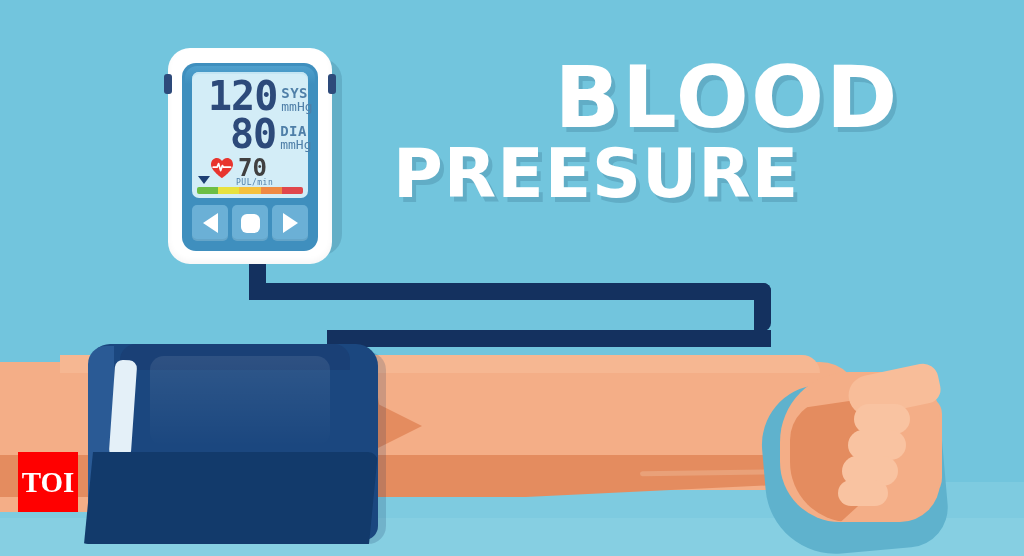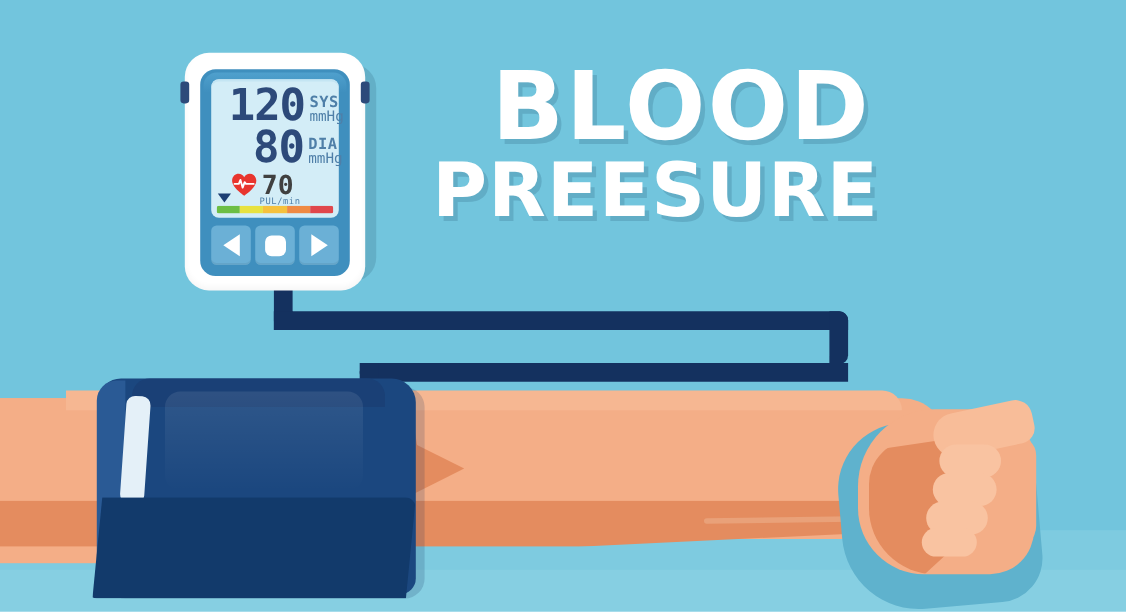--- a/index.html
+++ b/index.html
@@ -32,21 +32,21 @@
   }
   .title-line{
     display:block;
     font-family:"DejaVu Sans", sans-serif;
     font-weight:bold;
     font-size:84px;
     color:#ffffff;
     text-shadow: 4px 5px 0 rgba(60,120,145,0.30);
     white-space:nowrap;
   }
-  .title-line.l1{font-size:86px;letter-spacing:2px;}
+  .title-line.l1{font-size:86px;letter-spacing:2px;text-align:center;}
   .title-line.l2{font-size:68px;letter-spacing:1px;margin-top:6px;margin-left:-54px;}
 
   
   .tube{position:absolute;background:#14315f;}
   
   .tube-stub{left:249px;top:252px;width:17px;height:40px;}
   
   .tube-h1{left:249px;top:283px;width:522px;height:17px;border-radius:0 8px 0 0;}
   
   .tube-v1{left:754px;top:283px;width:17px;height:48px;border-radius:0 8px 8px 0;}
@@ -369,14 +369,17 @@
         </div>
       </div>
     </div>
   </div>
 
   <div class="title-wrap">
     <span class="title-line l1">BLOOD</span>
     <span class="title-line l2">PREESURE</span>
   </div>
 
+  <div class="toi">
+    <span>TOI</span>
+  </div>
 
 </div>
 
 </body></html>

